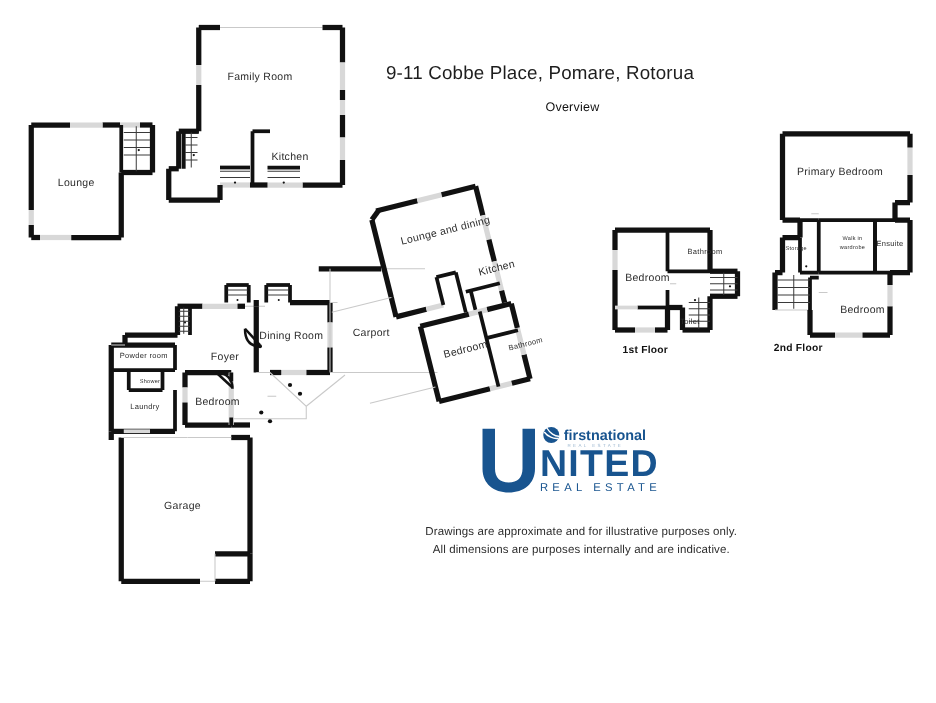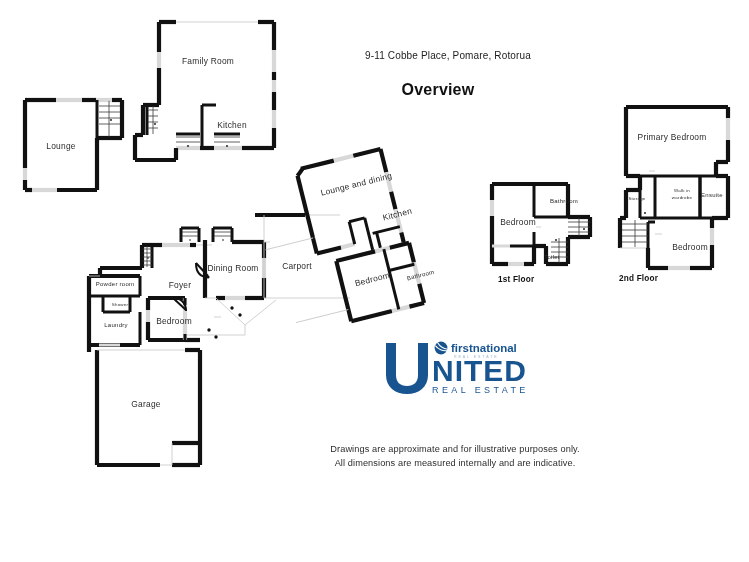--- a/index.html
+++ b/index.html
@@ -48,62 +48,61 @@
   .floorlabel {
     font-family: "Liberation Sans", sans-serif;
     fill: #111111;
     font-size: 8.2px;
     font-weight: bold;
     text-anchor: start;
     letter-spacing: 0.2px;
   }
   .addr {
     position: absolute;
-    left: 248px;
+    left: 232px;
     top: 50px;
     width: 400px;
     text-align: center;
-    font-size: 10px;
+    font-size: 15px;
     color: #1d1d1d;
     letter-spacing: 0.15px;
   }
   .overview {
     position: absolute;
-    left: 238px;
+    left: 258px;
     top: 81px;
     width: 400px;
     text-align: center;
-    font-size: 16px;
-    font-weight: bold;
+    font-size: 10px;
+    font-weight: normal;
     color: #111111;
     letter-spacing: 0.2px;
   }
 
   
   .logo-wrap {
     position: absolute;
     left: 382px;
     top: 337px;
     width: 180px;
     height: 62px;
   }
   .logo-svg { display: block; width: 180px; height: 62px; }
 
   
   .disclaimer {
     position: absolute;
-    left: 175px;
+    left: 185px;
     top: 419px;
     width: 560px;
     text-align: center;
     font-size: 9.2px;
     line-height: 13.6px;
     color: #2d2d2d;
     letter-spacing: 0.1px;
-    margin-top: 24px;
   }
   .disclaimer div { white-space: nowrap; }
 </style>
 </head>
 <body>
 
 <div id="page">
 
   <div class="addr">9-11 Cobbe Place, Pomare, Rotorua</div>
   <div class="overview">Overview</div>
@@ -474,16 +473,16 @@
         <path d="M53.4,8.6 C56,12.2 61,14.4 64.8,13.6" stroke="#ffffff" stroke-width="1.1" fill="none"></path>
         <path d="M55.5,5.4 C57.8,9.4 62,12.2 65.2,12" stroke="#ffffff" stroke-width="1.1" fill="none"></path>
         <text x="69" y="15" text-anchor="start" font-family="&quot;Liberation Sans&quot;, sans-serif" font-size="11.5" font-weight="bold" fill="#18548f">firstnational</text>
         <text x="72" y="20.5" text-anchor="start" font-family="&quot;Liberation Sans&quot;, sans-serif" font-size="3.6" letter-spacing="1.9" fill="#9bb6cf">REAL ESTATE</text>
       </g>
     </svg>
   </div>
 
   <div class="disclaimer">
     <div>Drawings are approximate and for illustrative purposes only.</div>
-    <div>All dimensions are measured internally and are indicative.</div>
+    <div>All dimensions are purposes internally and are indicative.</div>
   </div>
 
 </div>
 
 </body></html>

